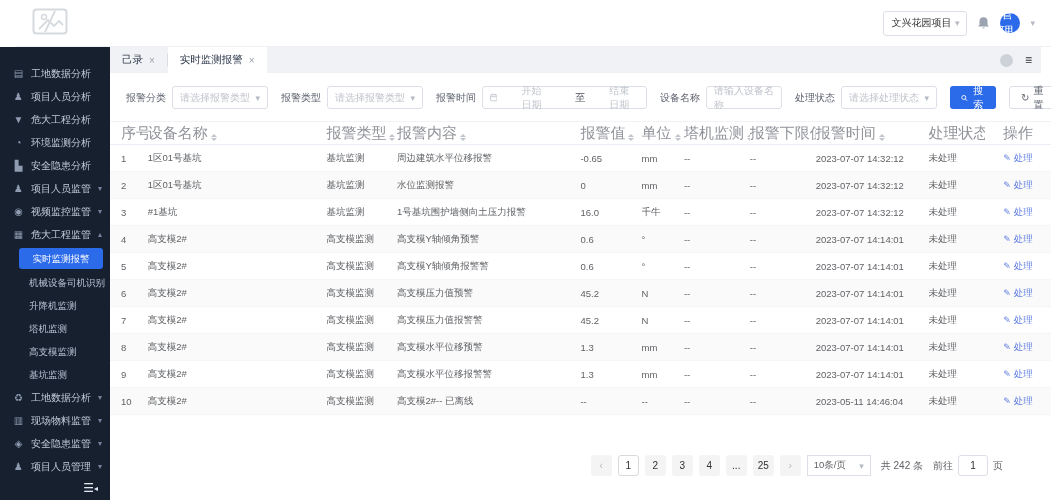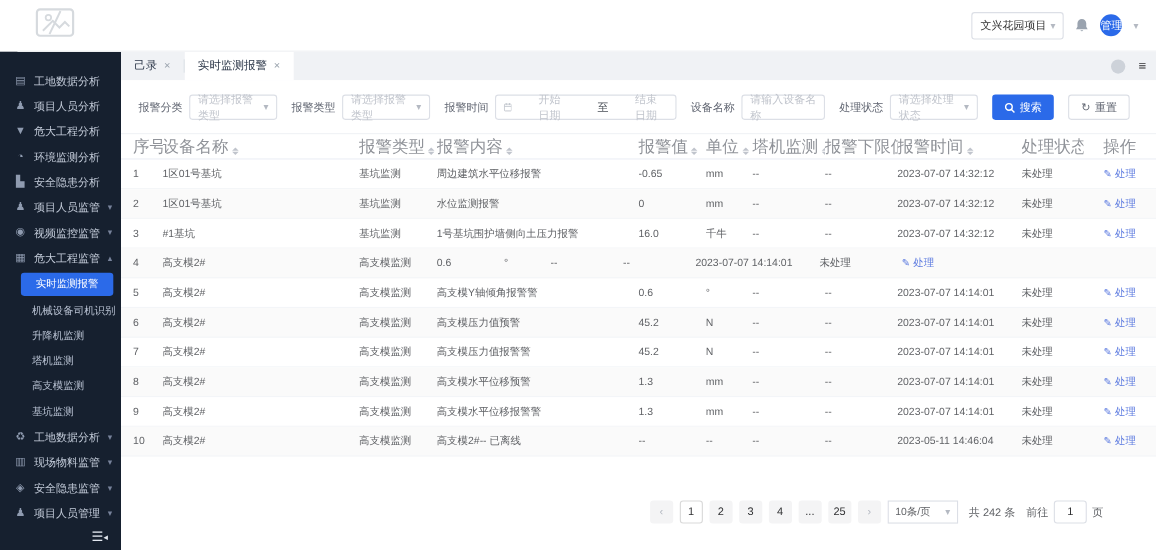--- a/index.html
+++ b/index.html
@@ -8,52 +8,52 @@
   
   .topbar{position:absolute;top:0;left:16px;right:0;height:47px;background:#fff;
     border-bottom:1px solid #eef0f3;display:flex;align-items:center;
     justify-content:space-between;padding:0 16px;z-index:5}
   .topbar-right{display:flex;align-items:center;gap:10px}
   .project-select{width:84px;height:25px;border:1px solid #dcdfe6;border-radius:3px;
     font-size:10px;color:#333;display:flex;align-items:center;
     justify-content:space-between;padding:0 7px;cursor:pointer}
   .chev{color:#b4b9c2;font-size:9px}
   .avatar{width:20px;height:20px;border-radius:50%;background:#2b6ae9;color:#fff;
-    font-size:10px;display:flex;align-items:center;justify-content:center}
+    font-size:13px;display:flex;align-items:center;justify-content:center}
   
   .sidebar{position:absolute;top:47px;left:0;bottom:0;width:110px;background:#16202f;
     color:#c3cbd9;font-size:10px;z-index:4;padding-top:15px}
   .mi{height:23px;display:flex;align-items:center;padding:0 8px 0 13px;gap:7px;cursor:pointer}
   .mi .ico{width:11px;color:#8f9bb0;font-size:10px;text-align:center;flex:none}
   .mi .lbl{flex:1;white-space:nowrap}
   .mi .arrow{color:#77829a;font-size:8px}
   .sub{height:23px;line-height:23px;padding-left:29px;white-space:nowrap;
     color:#b7c0d1;font-size:9.5px;cursor:pointer}
   .sub-active{height:21px;line-height:21px;margin:2px 7px 2px 19px;background:#2b6ae9;
     border-radius:3px;color:#fff;text-align:center;font-size:9.5px;cursor:pointer;white-space:nowrap}
   .collapse{position:absolute;bottom:5px;right:12px;color:#e3e8f0;font-size:12px;cursor:pointer}
   .collapse .fold{font-size:8px;vertical-align:1px}
   
-  .tabbar{position:absolute;top:47px;left:110px;right:0;height:26px;background:#f0f2f5;
+  .tabbar{position:absolute;top:47px;left:110px;right:10px;height:26px;background:#f0f2f5;
     display:flex;align-items:center;font-size:10.5px;color:#2b3648}
   .tab{height:26px;display:flex;align-items:center;padding:0 12px;gap:6px;cursor:pointer}
   .tab.active{background:#fff}
   .tab .x{color:#9aa3ad;font-size:10px}
   .tab-sep{width:1px;height:12px;background:#d8dce3}
   .tabbar-right{margin-left:auto;display:flex;align-items:center;gap:12px;padding-right:9px}
   .circle-icon{width:13px;height:13px;border-radius:50%;background:#cdd2d9;display:inline-block;cursor:pointer}
   .menu-icon{font-size:12px;color:#303133;cursor:pointer}
   
   .content{position:absolute;top:73px;left:110px;right:0;bottom:0;background:#fff}
   
   .filters{display:flex;align-items:center;gap:13px;padding:13px 16px 12px;font-size:10px;color:#5f6470}
   .fg{display:flex;align-items:center;gap:6px;flex:none}
   .ctl{height:23px;border:1px solid #dcdfe6;border-radius:3px;display:flex;align-items:center;
     padding:0 7px;color:#c0c4cc;font-size:10px;background:#fff;cursor:pointer}
-  .sel{width:80px;justify-content:center}
+  .sel{width:96px;justify-content:space-between}
   .daterange{width:165px;gap:24px}
   .daterange .to{color:#4a4f57}
   .txtinput{width:76px}
   .btn{height:23px;border-radius:3px;font-size:10px;display:flex;align-items:center;gap:4px;
     padding:0 11px;cursor:pointer;border:none}
   .btn.search{background:#2b6ae9;color:#fff}
   .btn.reset{background:#fff;color:#5f6470;border:1px solid #dcdfe6}
   
   .thead{display:flex;height:24px;align-items:center;border-top:1px solid #f0f2f5;
     border-bottom:1px solid #ebeef5;font-size:15px;color:#909399}
@@ -344,20 +344,21 @@
         <div class="td c9">未处理</div>
         <div class="td c10"><span class="op-link">
             <span class="pen">✎</span>
             <span>处理</span>
           </span></div>
       </div>
       <div class="tr alt">
         <div class="td c0">4</div>
         <div class="td c1">高支模2#</div>
         <div class="td c2">高支模监测</div>
+        <div class="td c3">高支模Y轴倾角预警</div>
         <div class="td c4">0.6</div>
         <div class="td c5">°</div>
         <div class="td c6">--</div>
         <div class="td c7">--</div>
         <div class="td c8">2023-07-07 14:14:01</div>
         <div class="td c9">未处理</div>
         <div class="td c10"><span class="op-link">
             <span class="pen">✎</span>
             <span>处理</span>
           </span></div>

